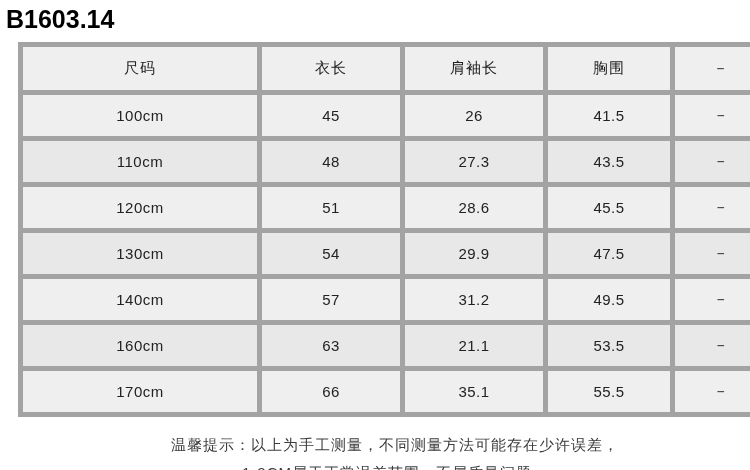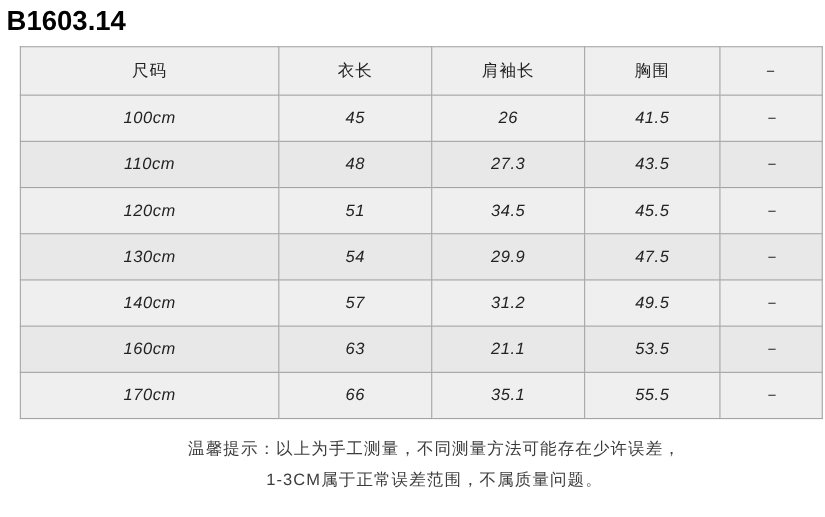--- a/index.html
+++ b/index.html
@@ -30,40 +30,39 @@
   }
   .table-wrap {
     padding: 8px 18px 0 18px;
   }
   table.size-table {
     width: 714px;
     border-collapse: collapse;
     table-layout: fixed;
   }
   table.size-table td, table.size-table th {
-    border: 1px solid #a3a3a3;
+    border: 5px solid #a3a3a3;
     text-align: center;
     vertical-align: middle;
     font-weight: normal;
     font-size: 15px;
     color: #222222;
   }
   thead th {
     background: #efefef;
     height: 41px;
     font-size: 16px;
     color: #111111;
     letter-spacing: 1px;
   }
   tbody td {
     background: #efefef;
     height: 39px;
     font-size: 15px;
     letter-spacing: 0.5px;
-    font-style: italic;
   }
   tbody tr:nth-child(even) td {
     background: #e8e8e8;
   }
   .col-size  { width: 232px; }
   .col-len   { width: 136px; }
   .col-sleeve{ width: 136px; }
   .col-bust  { width: 120px; }
   .col-extra { width: 90px; }
   .dash {
@@ -112,21 +111,21 @@
         <tr>
           <td class="col-size">110cm</td>
           <td class="col-len">48</td>
           <td class="col-sleeve">27.3</td>
           <td class="col-bust">43.5</td>
           <td class="col-extra dash">－</td>
         </tr>
         <tr>
           <td class="col-size">120cm</td>
           <td class="col-len">51</td>
-          <td class="col-sleeve">34.5</td>
+          <td class="col-sleeve">28.6</td>
           <td class="col-bust">45.5</td>
           <td class="col-extra dash">－</td>
         </tr>
         <tr>
           <td class="col-size">130cm</td>
           <td class="col-len">54</td>
           <td class="col-sleeve">29.9</td>
           <td class="col-bust">47.5</td>
           <td class="col-extra dash">－</td>
         </tr>

